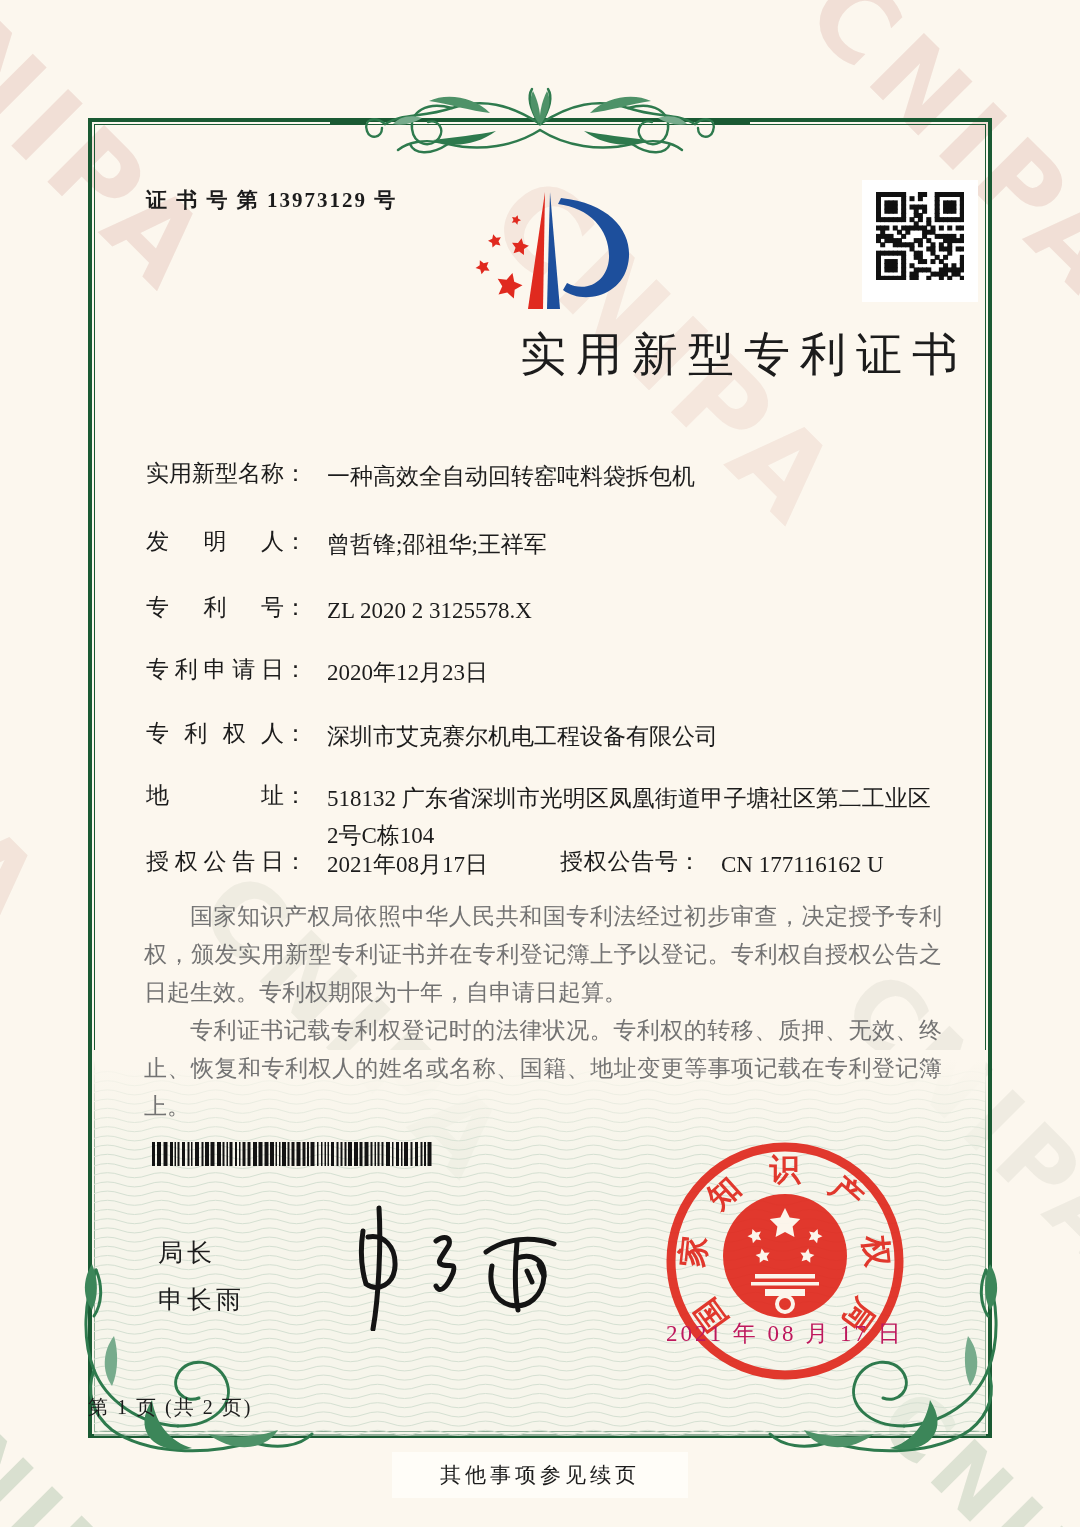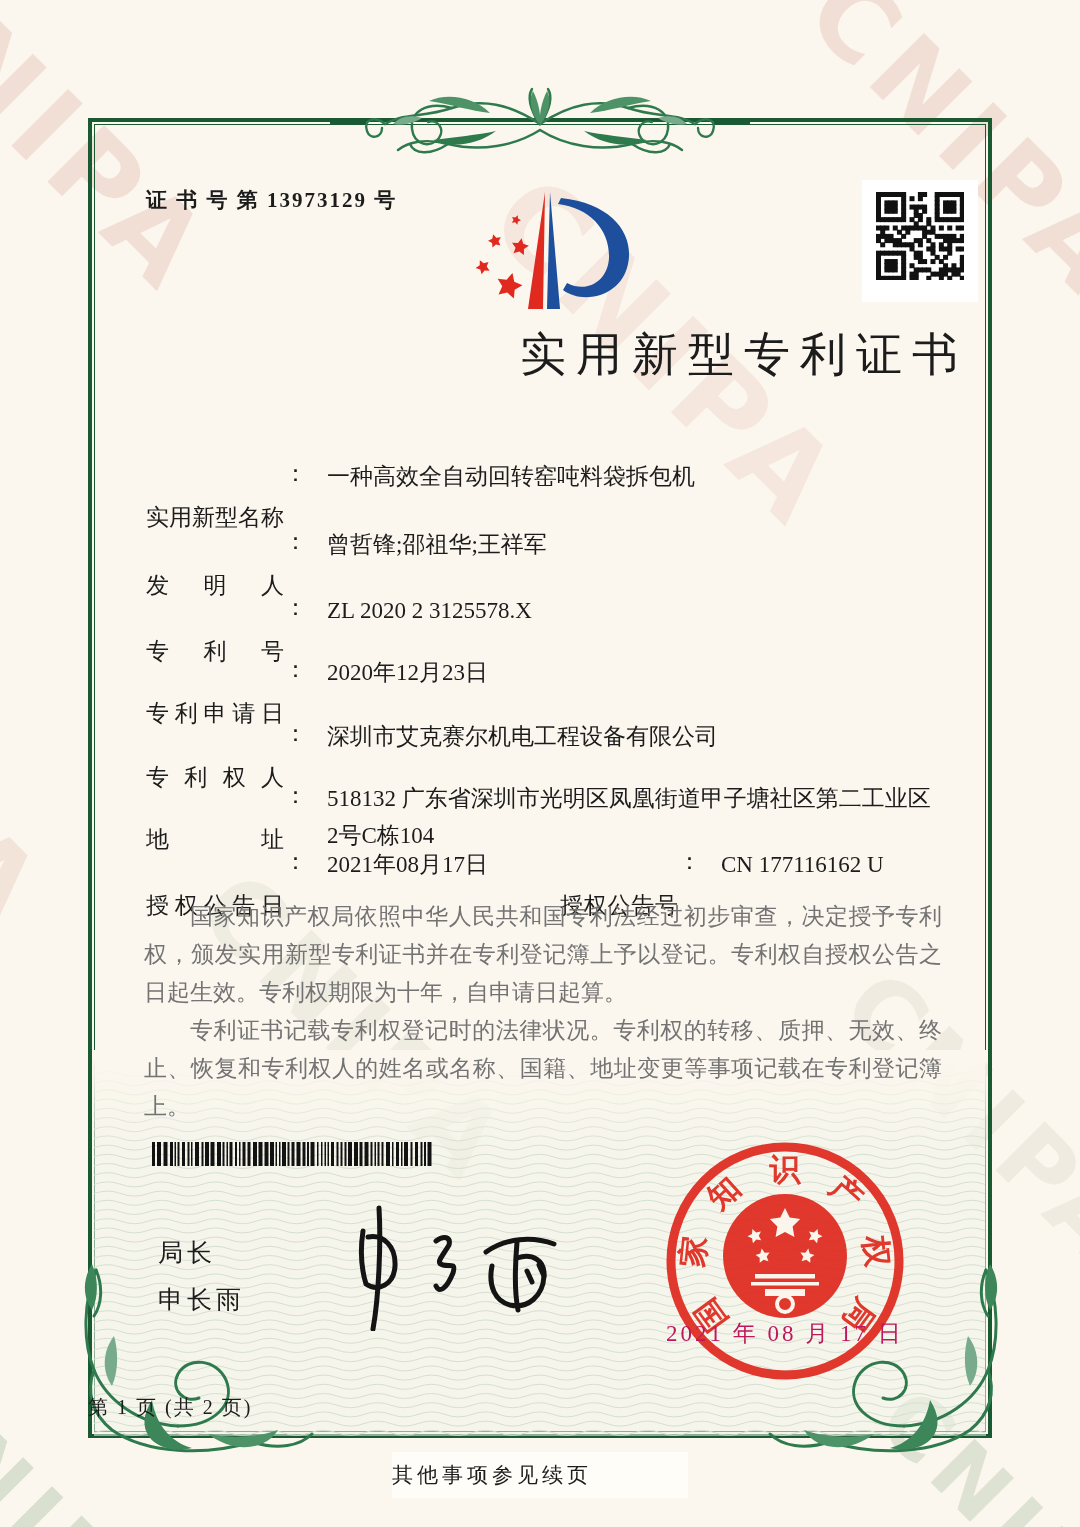--- a/index.html
+++ b/index.html
@@ -18,21 +18,21 @@
     border:4px solid #1a5a33;z-index:2;
   }
   #frame-inner{position:absolute;left:2px;top:2px;right:2px;bottom:2px;border:1px solid #1a5a33;}
   .abs{position:absolute;}
   #cert-no{left:146px;top:186px;font-size:21px;letter-spacing:2px;z-index:4;font-weight:bold;}
   #title{
     left:88px;top:324px;width:880px;text-align:right;font-size:46px;font-weight:400;
     letter-spacing:10px;text-indent:10px;z-index:4;
   }
   .field-row{position:absolute;left:146px;font-size:23px;z-index:4;}
-  .flabel{display:inline-block;width:138px;text-align:justify;text-align-last:justify;vertical-align:top;margin-top:44px;}
+  .flabel{display:inline-block;width:138px;text-align:justify;text-align-last:justify;vertical-align:top;}
   .fcolon{display:inline-block;vertical-align:top;}
   .fvalue{display:inline-block;vertical-align:top;line-height:37px;margin-left:20px;}
   #addr-value{width:606px;}
   .para-block{
     position:absolute;left:144px;top:898px;width:798px;font-size:23px;line-height:38px;
     text-align:justify;z-index:4;color:#737373;
   }
   .para-block p{margin:0;text-indent:2em;}
   #waves-wrap{position:absolute;left:94px;top:1056px;width:892px;height:380px;z-index:3;}
   #wave-fade{
@@ -43,21 +43,21 @@
   #qr-box{position:absolute;left:862px;top:180px;width:116px;height:122px;background:#fff;z-index:4;}
   #qr{position:absolute;left:14px;top:12px;}
   #signer-title{left:158px;top:1236px;font-size:25px;letter-spacing:4px;z-index:5;}
   #signer-name{left:158px;top:1283px;font-size:25px;letter-spacing:4px;z-index:5;}
   #signature{position:absolute;left:318px;top:1196px;z-index:5;}
   #seal{position:absolute;left:652px;top:1128px;z-index:5;opacity:.93;}
   #seal-date{left:666px;top:1318px;font-size:23px;letter-spacing:3px;z-index:6;color:#be185d;}
   #page-info{left:88px;top:1394px;width:896px;font-size:20px;letter-spacing:2px;z-index:4;}
   #footer-strip{
     position:absolute;left:392px;top:1452px;width:296px;height:46px;background:#fffdf8;z-index:4;
-    line-height:46px;font-size:21px;letter-spacing:4px;
+    text-align:center;line-height:46px;font-size:21px;letter-spacing:4px;
   }
   #top-ornament{position:absolute;left:330px;top:84px;z-index:4;}
   .corner-flourish{position:absolute;top:1252px;z-index:4;}
   #flourish-left{left:56px;}
   #flourish-right{left:764px;transform:scaleX(-1);}
   #logo{position:absolute;left:446px;top:178px;z-index:4;}
 </style>
 </head>
 <body>
 

